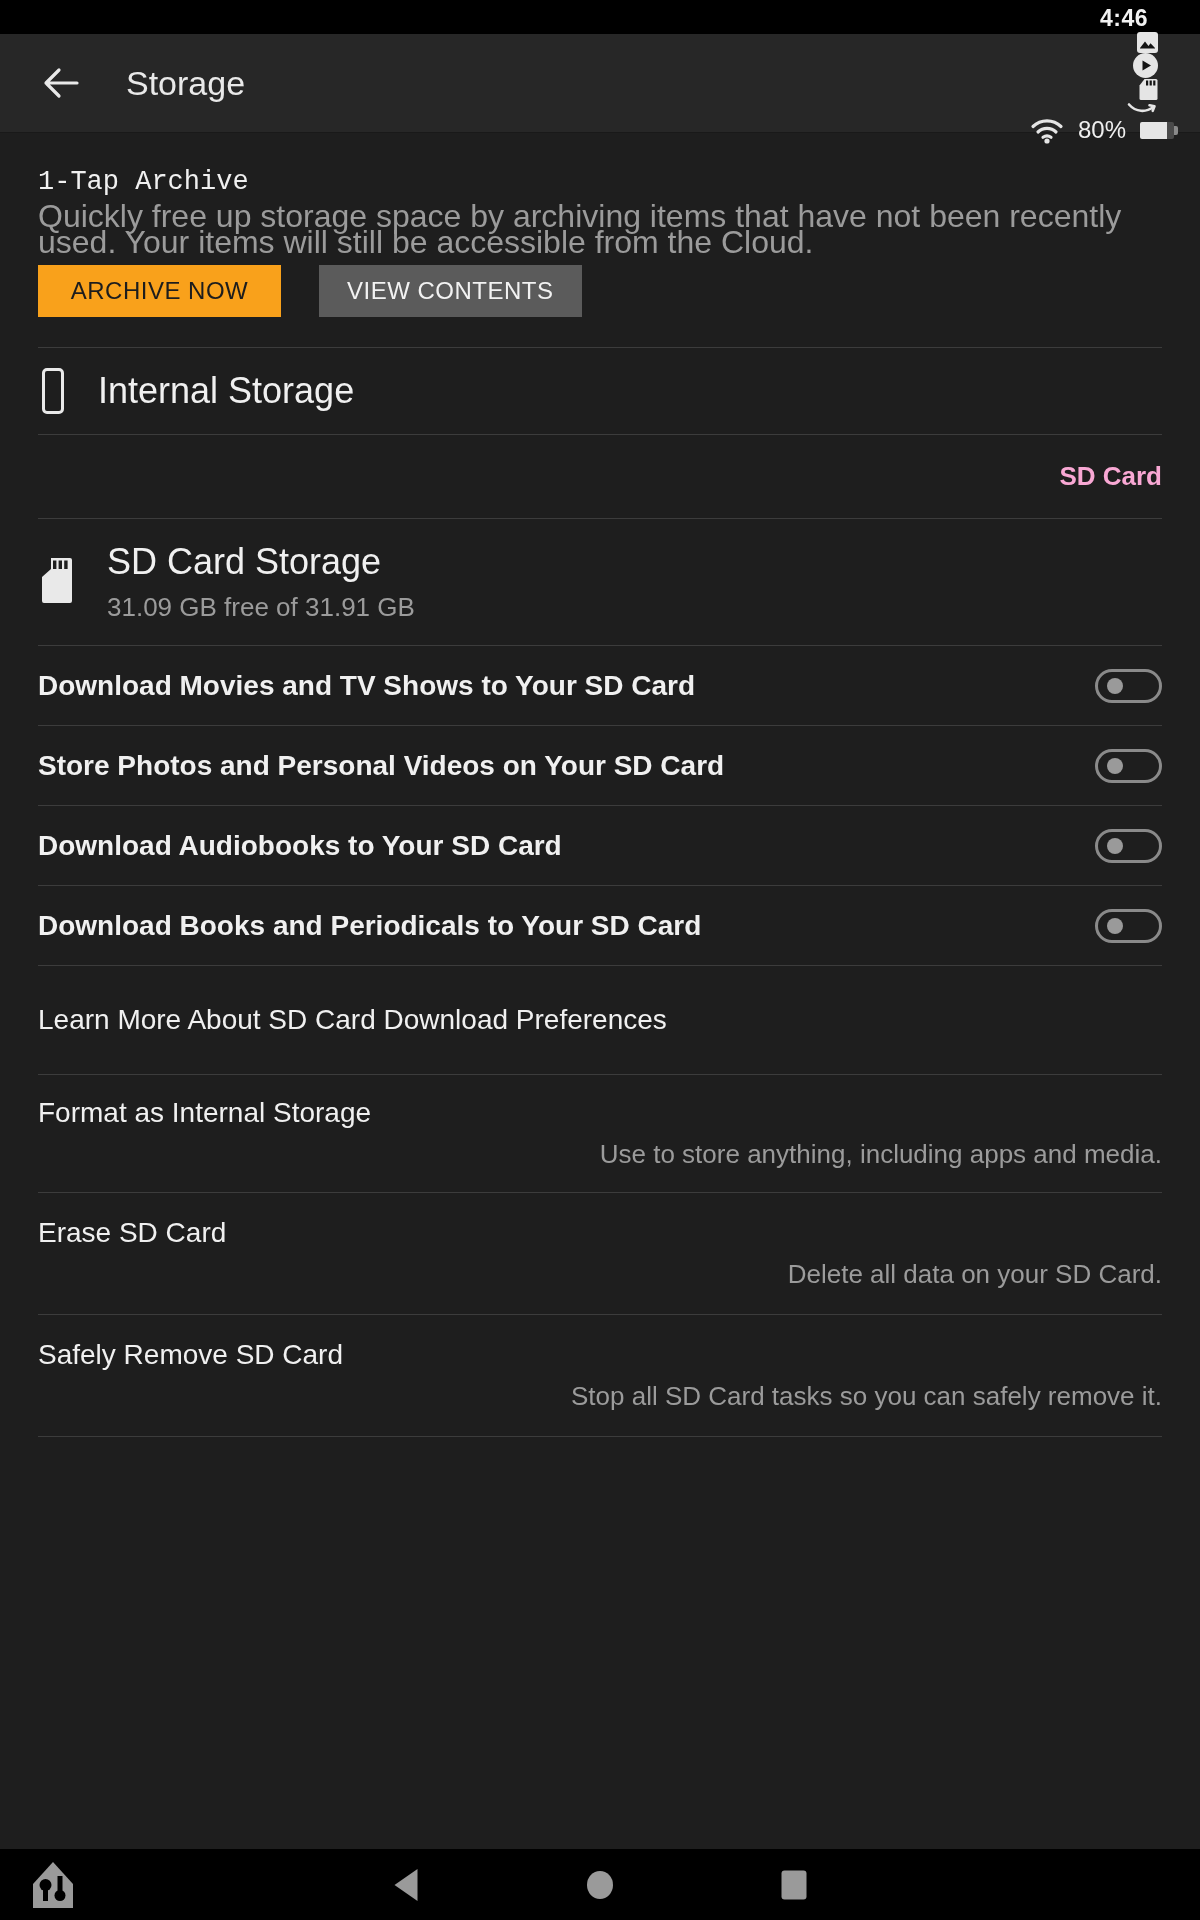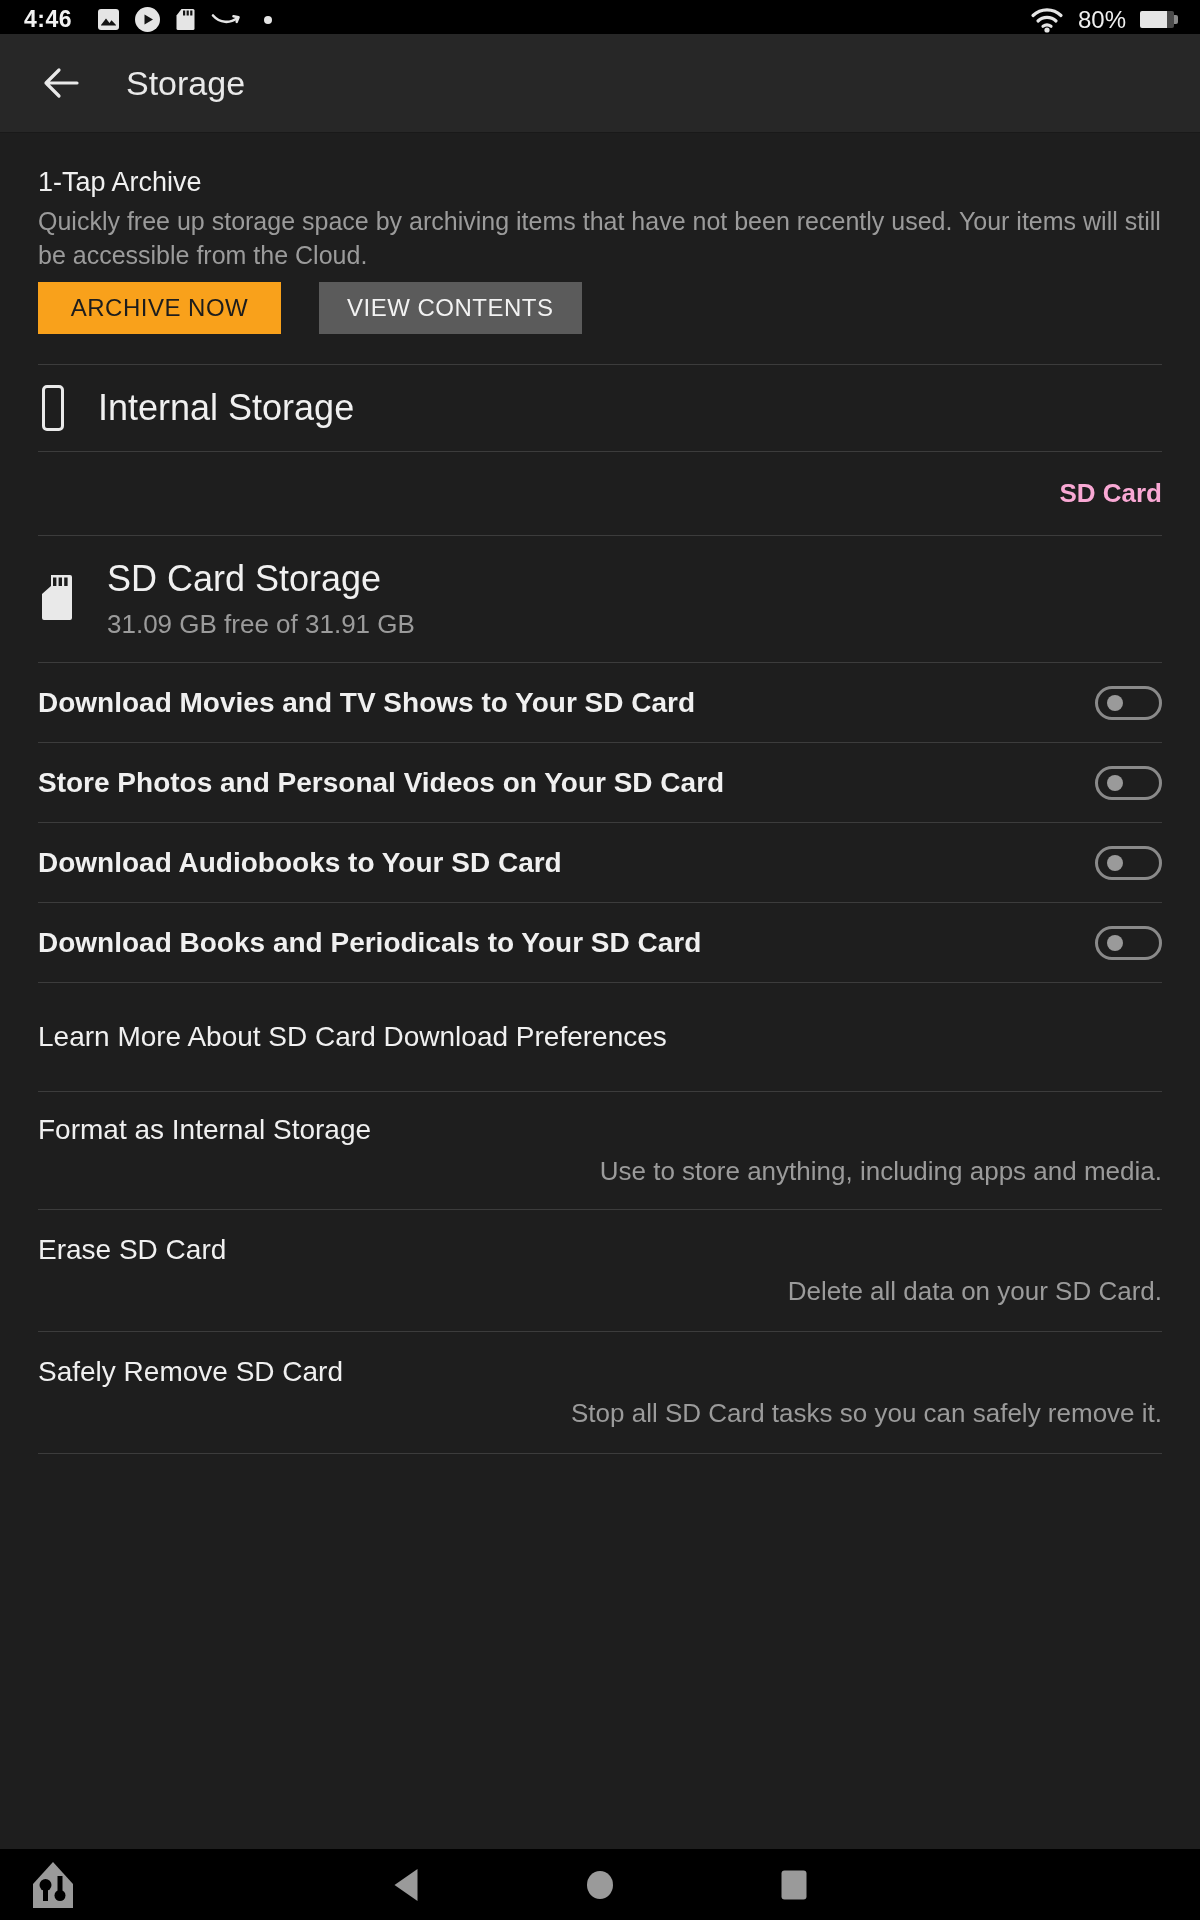--- a/index.html
+++ b/index.html
@@ -7,22 +7,23 @@
   body {
     background:#1E1E1E;
     font-family:"Liberation Sans", sans-serif;
     color:#EDEDED;
     position:relative;
     overflow:hidden;
   }
   
   .status-bar {
     height:34px; background:#000;
-    display:flex; align-items:center;
+    display:flex; align-items:flex-end;
     padding:5px 26px 0 24px;
+    flex-direction:column;
   }
   .sb-time { font-size:23px; font-weight:bold; color:#F2F2F2; margin-right:26px; letter-spacing:0.5px; }
   .sb-icon { display:flex; align-items:center; margin-right:16px; }
   .sb-dot { width:8px; height:8px; border-radius:50%; background:#E5E5E5; margin-left:6px; }
   .sb-right { margin-left:auto; display:flex; align-items:center; gap:14px; }
   .sb-batt-pct { font-size:24px; color:#EFEFEF; }
   .battery { width:34px; height:17px; border-radius:2px; position:relative;
     background:linear-gradient(to right,#E5E5E5 0 80%,#4A4A4A 80% 100%); }
   .battery:after { content:""; position:absolute; right:-4px; top:4px; width:4px; height:9px;
     background:#8A8A8A; border-radius:0 2px 2px 0; }
@@ -31,22 +32,22 @@
     height:99px; background:#272727;
     display:flex; align-items:center; padding:0 42px;
     border-bottom:1px solid #191919;
     text-align:right;
   }
   .back-btn { display:flex; align-items:center; cursor:pointer; }
   .header-title { font-size:34px; font-weight:400; color:#E9E9E9; margin-left:46px; }
   
   .content { padding:0 38px; }
   .divider { border-top:1px solid #3C3C3C; height:0; }
-  .archive-title { margin-top:34px; font-size:27px; color:#F0F0F0; }
-  .archive-desc { margin-top:6px; font-size:25px; line-height:34px; color:#9B9B9B; max-width:1130px; }
+  .archive-title { margin-top:34px; font-size:27px; color:#F0F0F0;font-family:Liberation Mono, monospace; }
+  .archive-desc { margin-top:6px; font-size:32px; line-height:26px; color:#9B9B9B; max-width:1130px; }
   .btn-row { margin-top:10px; display:flex; gap:38px; }
   .btn {
     height:52px; min-width:243px; padding:0 28px;
     display:flex; align-items:center; justify-content:center;
     font-size:24px; letter-spacing:0.5px; border:none; cursor:pointer;
     font-family:"Liberation Sans", sans-serif;
   }
   .btn-orange { background:#F9A11B; color:#1D1D1D; }
   .btn-gray { background:#5B5B5B; color:#F2F2F2; }
   .mt30 { margin-top:30px; }

